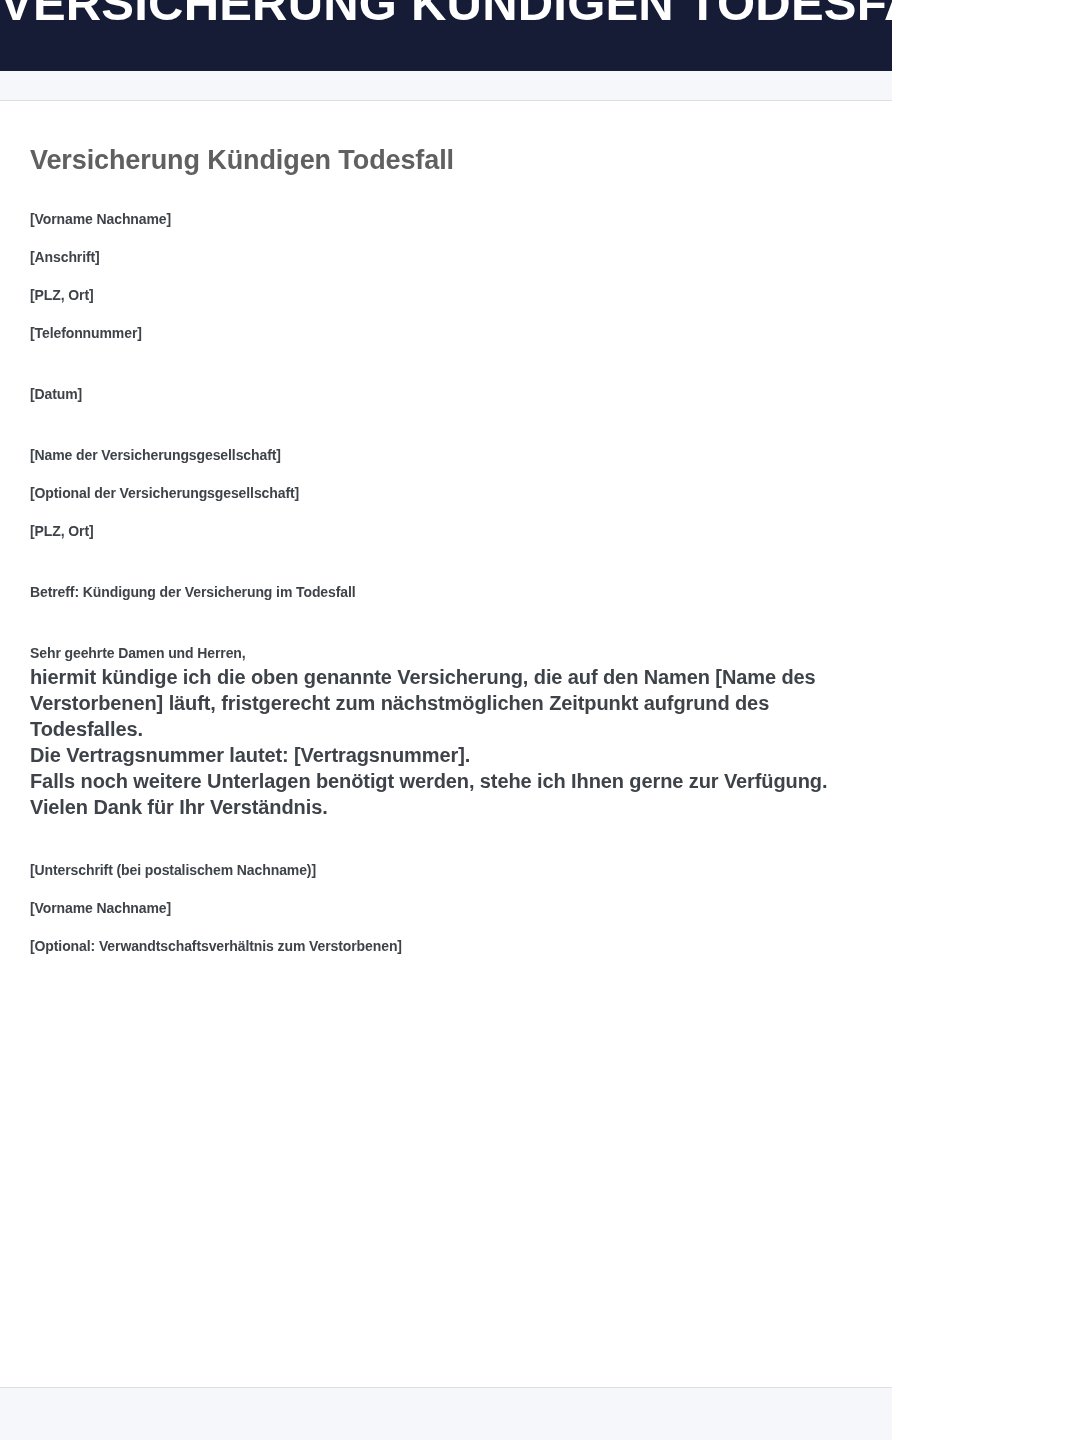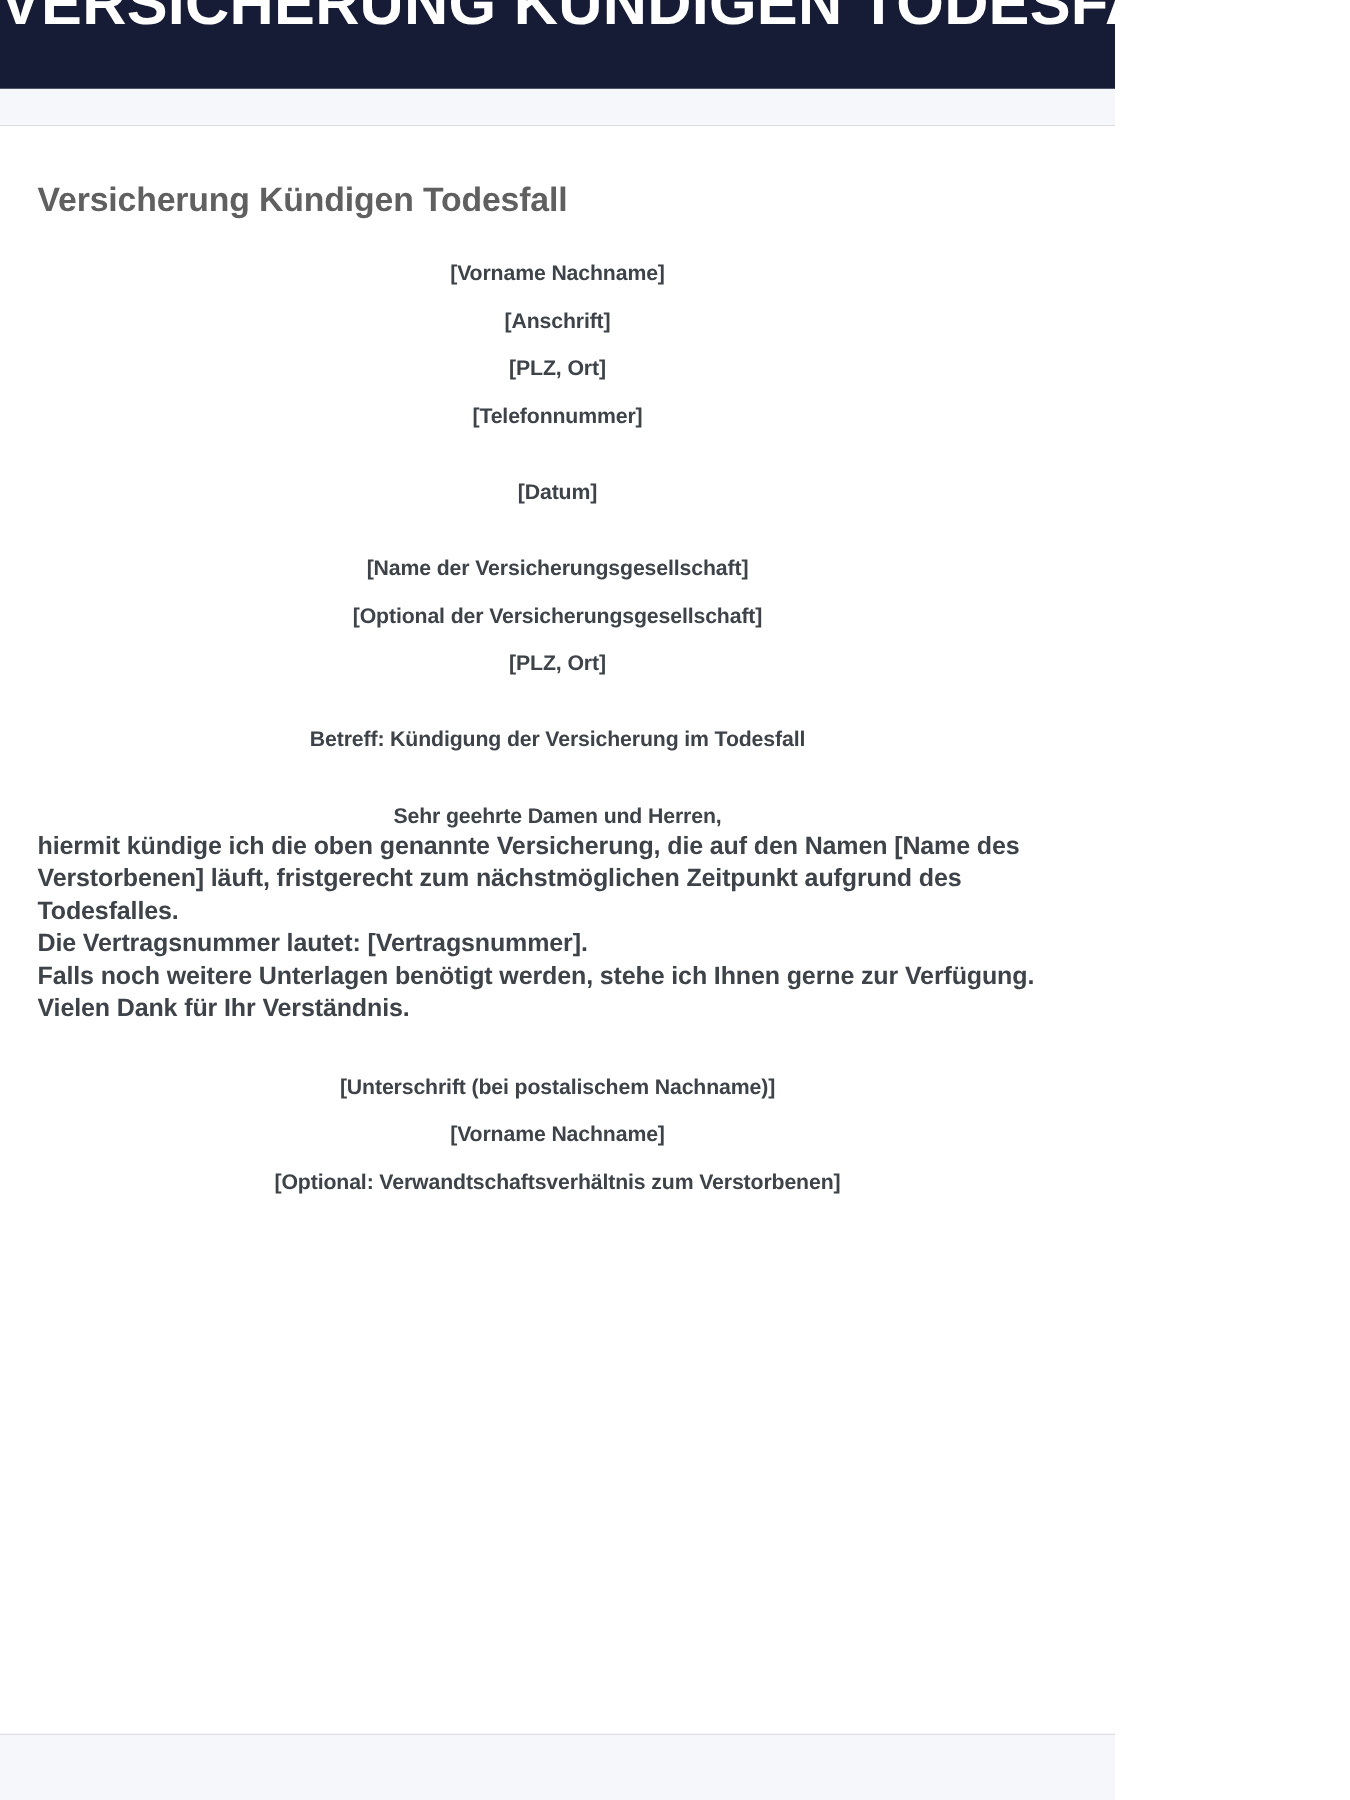--- a/index.html
+++ b/index.html
@@ -69,26 +69,25 @@
     padding-top: 43px;
     font-size: 27px;
     line-height: 32px;
     font-weight: 700;
     color: #606060;
     letter-spacing: -0.1px;
   }
 
   .doc-line {
     margin: 0;
-    font-size: 17px;
+    font-size: 14px;
     line-height: 22px;
     font-weight: 700;
     color: #3E4349;
     letter-spacing: -0.1px;
-    text-align: center;
   }
 
   
   .gap-first   { margin-top: 32px; }   
   .gap-tight   { margin-top: 16px; }   
   .gap-loose   { margin-top: 39px; }   
 
   .doc-para {
     margin: 0;
     font-size: 20px;

